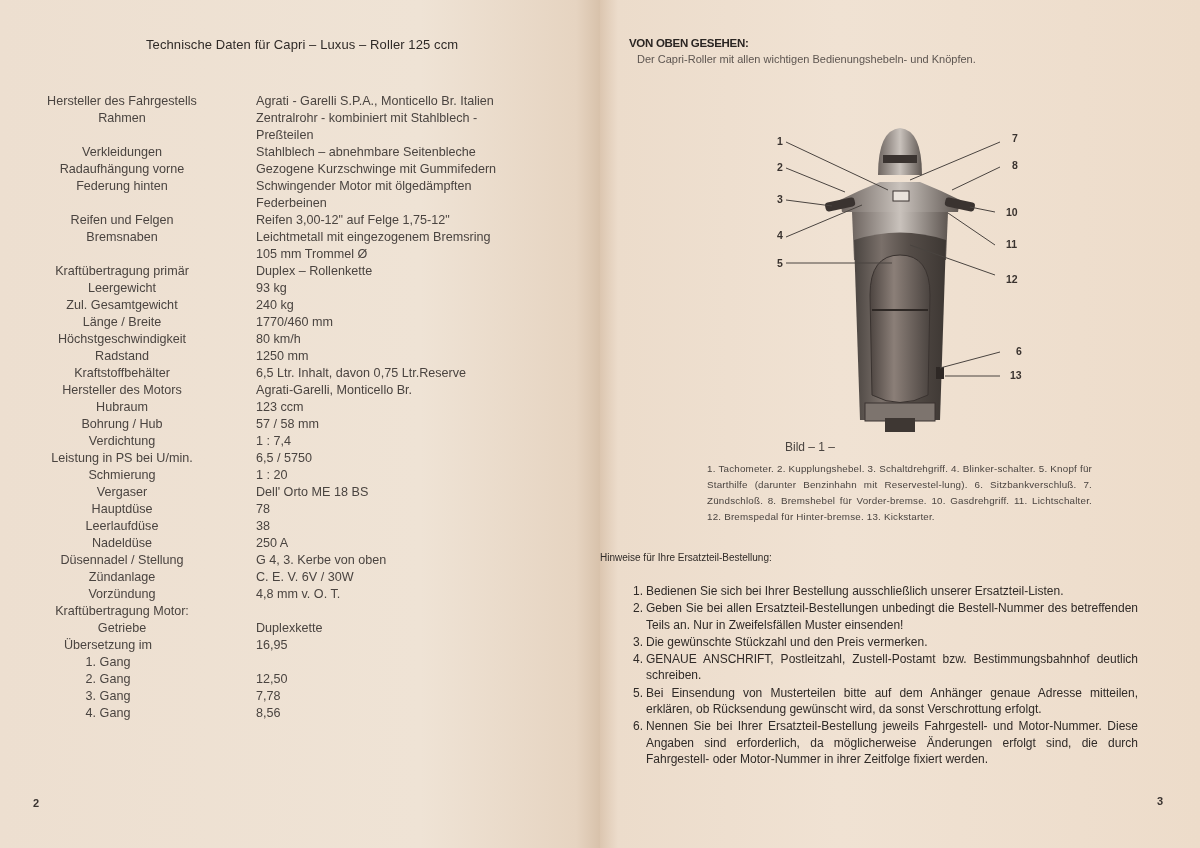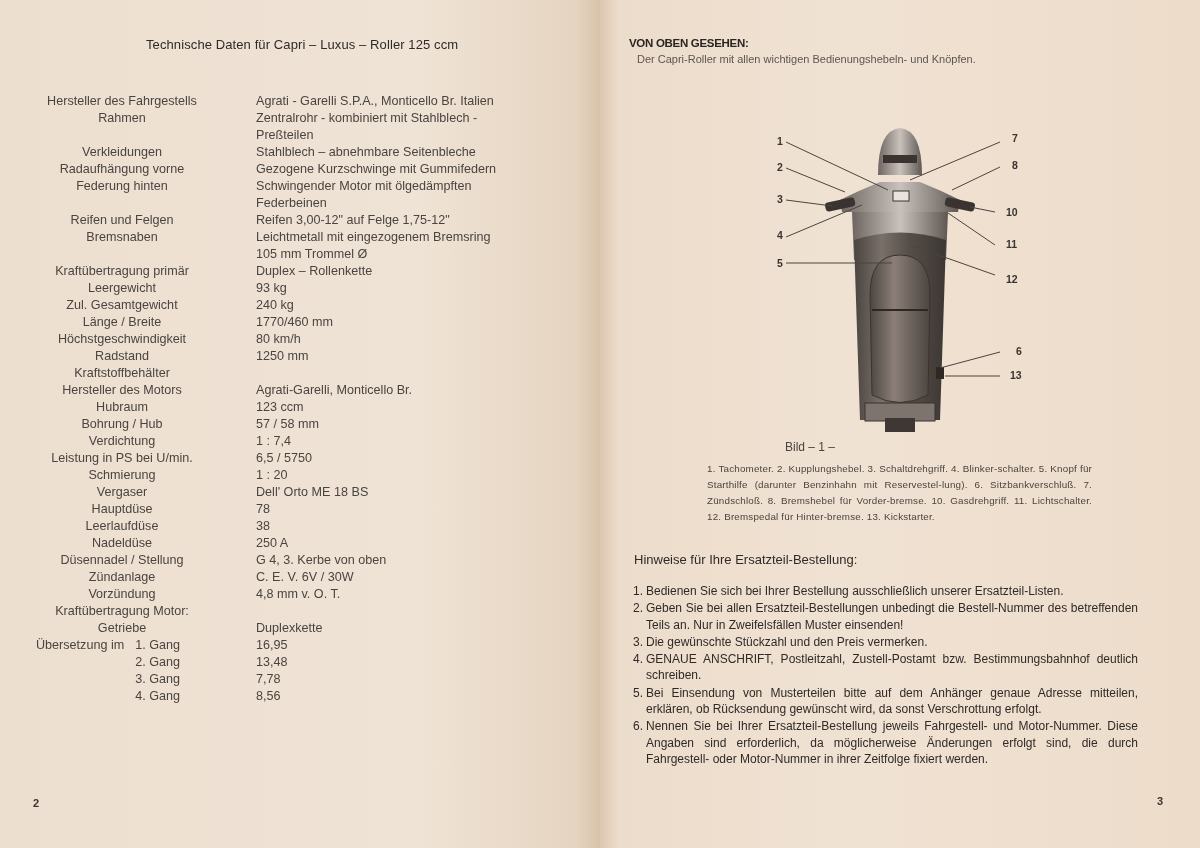--- a/index.html
+++ b/index.html
@@ -23,21 +23,21 @@
   }
   
   .spec-title {
     position: absolute; left: 146px; top: 37px;
     font-size: 13px; color: #2f2a27; letter-spacing: 0.1px;
   }
   .spec-table { position: absolute; left: 36px; top: 93px; }
   .spec-row { display: flex; font-size: 12.6px; line-height: 17px; }
   .spec-label { width: 172px; color: #4a4440; text-align: center; }
   .spec-value { color: #4a4440; width: 300px; margin-left: 48px; }
-  .gear-row .spec-label { text-align: right; width: 144px; padding-right: 28px; }
+  .gear-row .spec-label { width: 144px; padding-right: 28px; flex-direction: column; }
   .gear-row .spec-value.num { width: 30px; text-align: left; }
   .page-num {
     position: absolute; font-size: 11px; font-weight: bold; color: #3a3330;
   }
   .page-num.left { left: 33px; top: 797px; }
   .page-num.right { left: 1157px; top: 795px; }
 
   
   .r-heading {
     position: absolute; left: 629px; top: 37px;
@@ -53,22 +53,22 @@
   }
   .fig-caption {
     position: absolute; left: 785px; top: 440px; font-size: 12px; color: #4a4440;
   }
   .legend {
     position: absolute; left: 707px; top: 461px; width: 385px;
     font-size: 9.8px; line-height: 16px; color: #4a4440; text-align: justify;
     letter-spacing: 0.2px;
   }
   .hint-title {
-    position: absolute; left: 634px; top: 552px;
-    font-size: 13px; color: #2f2a27;
+    position: absolute; left: 600px; top: 552px;
+    font-size: 10px; color: #2f2a27;
   }
   .hints { position: absolute; left: 633px; top: 583px; width: 505px; }
   .hint {
     display: flex; font-size: 12px; line-height: 16.3px; color: #2f2a27;
     margin-bottom: 1px;
   }
   .hint .n { width: 13px; flex: none; }
   .hint .t { text-align: justify; text-align-last: left; }
 </style>
 </head>
@@ -138,20 +138,21 @@
         <div class="spec-row">
           <span class="spec-label">Höchstgeschwindigkeit</span>
           <span class="spec-value">80 km/h</span>
         </div>
         <div class="spec-row">
           <span class="spec-label">Radstand</span>
           <span class="spec-value">1250 mm</span>
         </div>
         <div class="spec-row">
           <span class="spec-label">Kraftstoffbehälter</span>
+          <span class="spec-value">6,5 Ltr. Inhalt, davon 0,75 Ltr.Reserve</span>
         </div>
         <div class="spec-row">
           <span class="spec-label">Hersteller des Motors</span>
           <span class="spec-value">Agrati-Garelli, Monticello Br.</span>
         </div>
         <div class="spec-row">
           <span class="spec-label">Hubraum</span>
           <span class="spec-value">123 ccm</span>
         </div>
         <div class="spec-row">
@@ -208,21 +209,21 @@
         </div>
         <div class="spec-row gear-row">
           <span class="spec-label" style="display: flex; justify-content: space-between;">
             <span>Übersetzung im</span>
             <span>1. Gang</span>
           </span>
           <span class="spec-value num">16,95</span>
         </div>
         <div class="spec-row gear-row">
           <span class="spec-label">2. Gang</span>
-          <span class="spec-value num">13,48</span>
+          <span class="spec-value num">12,50</span>
         </div>
         <div class="spec-row gear-row">
           <span class="spec-label">3. Gang</span>
           <span class="spec-value num">7,78</span>
         </div>
         <div class="spec-row gear-row">
           <span class="spec-label">4. Gang</span>
           <span class="spec-value num">8,56</span>
         </div>
       </div>

